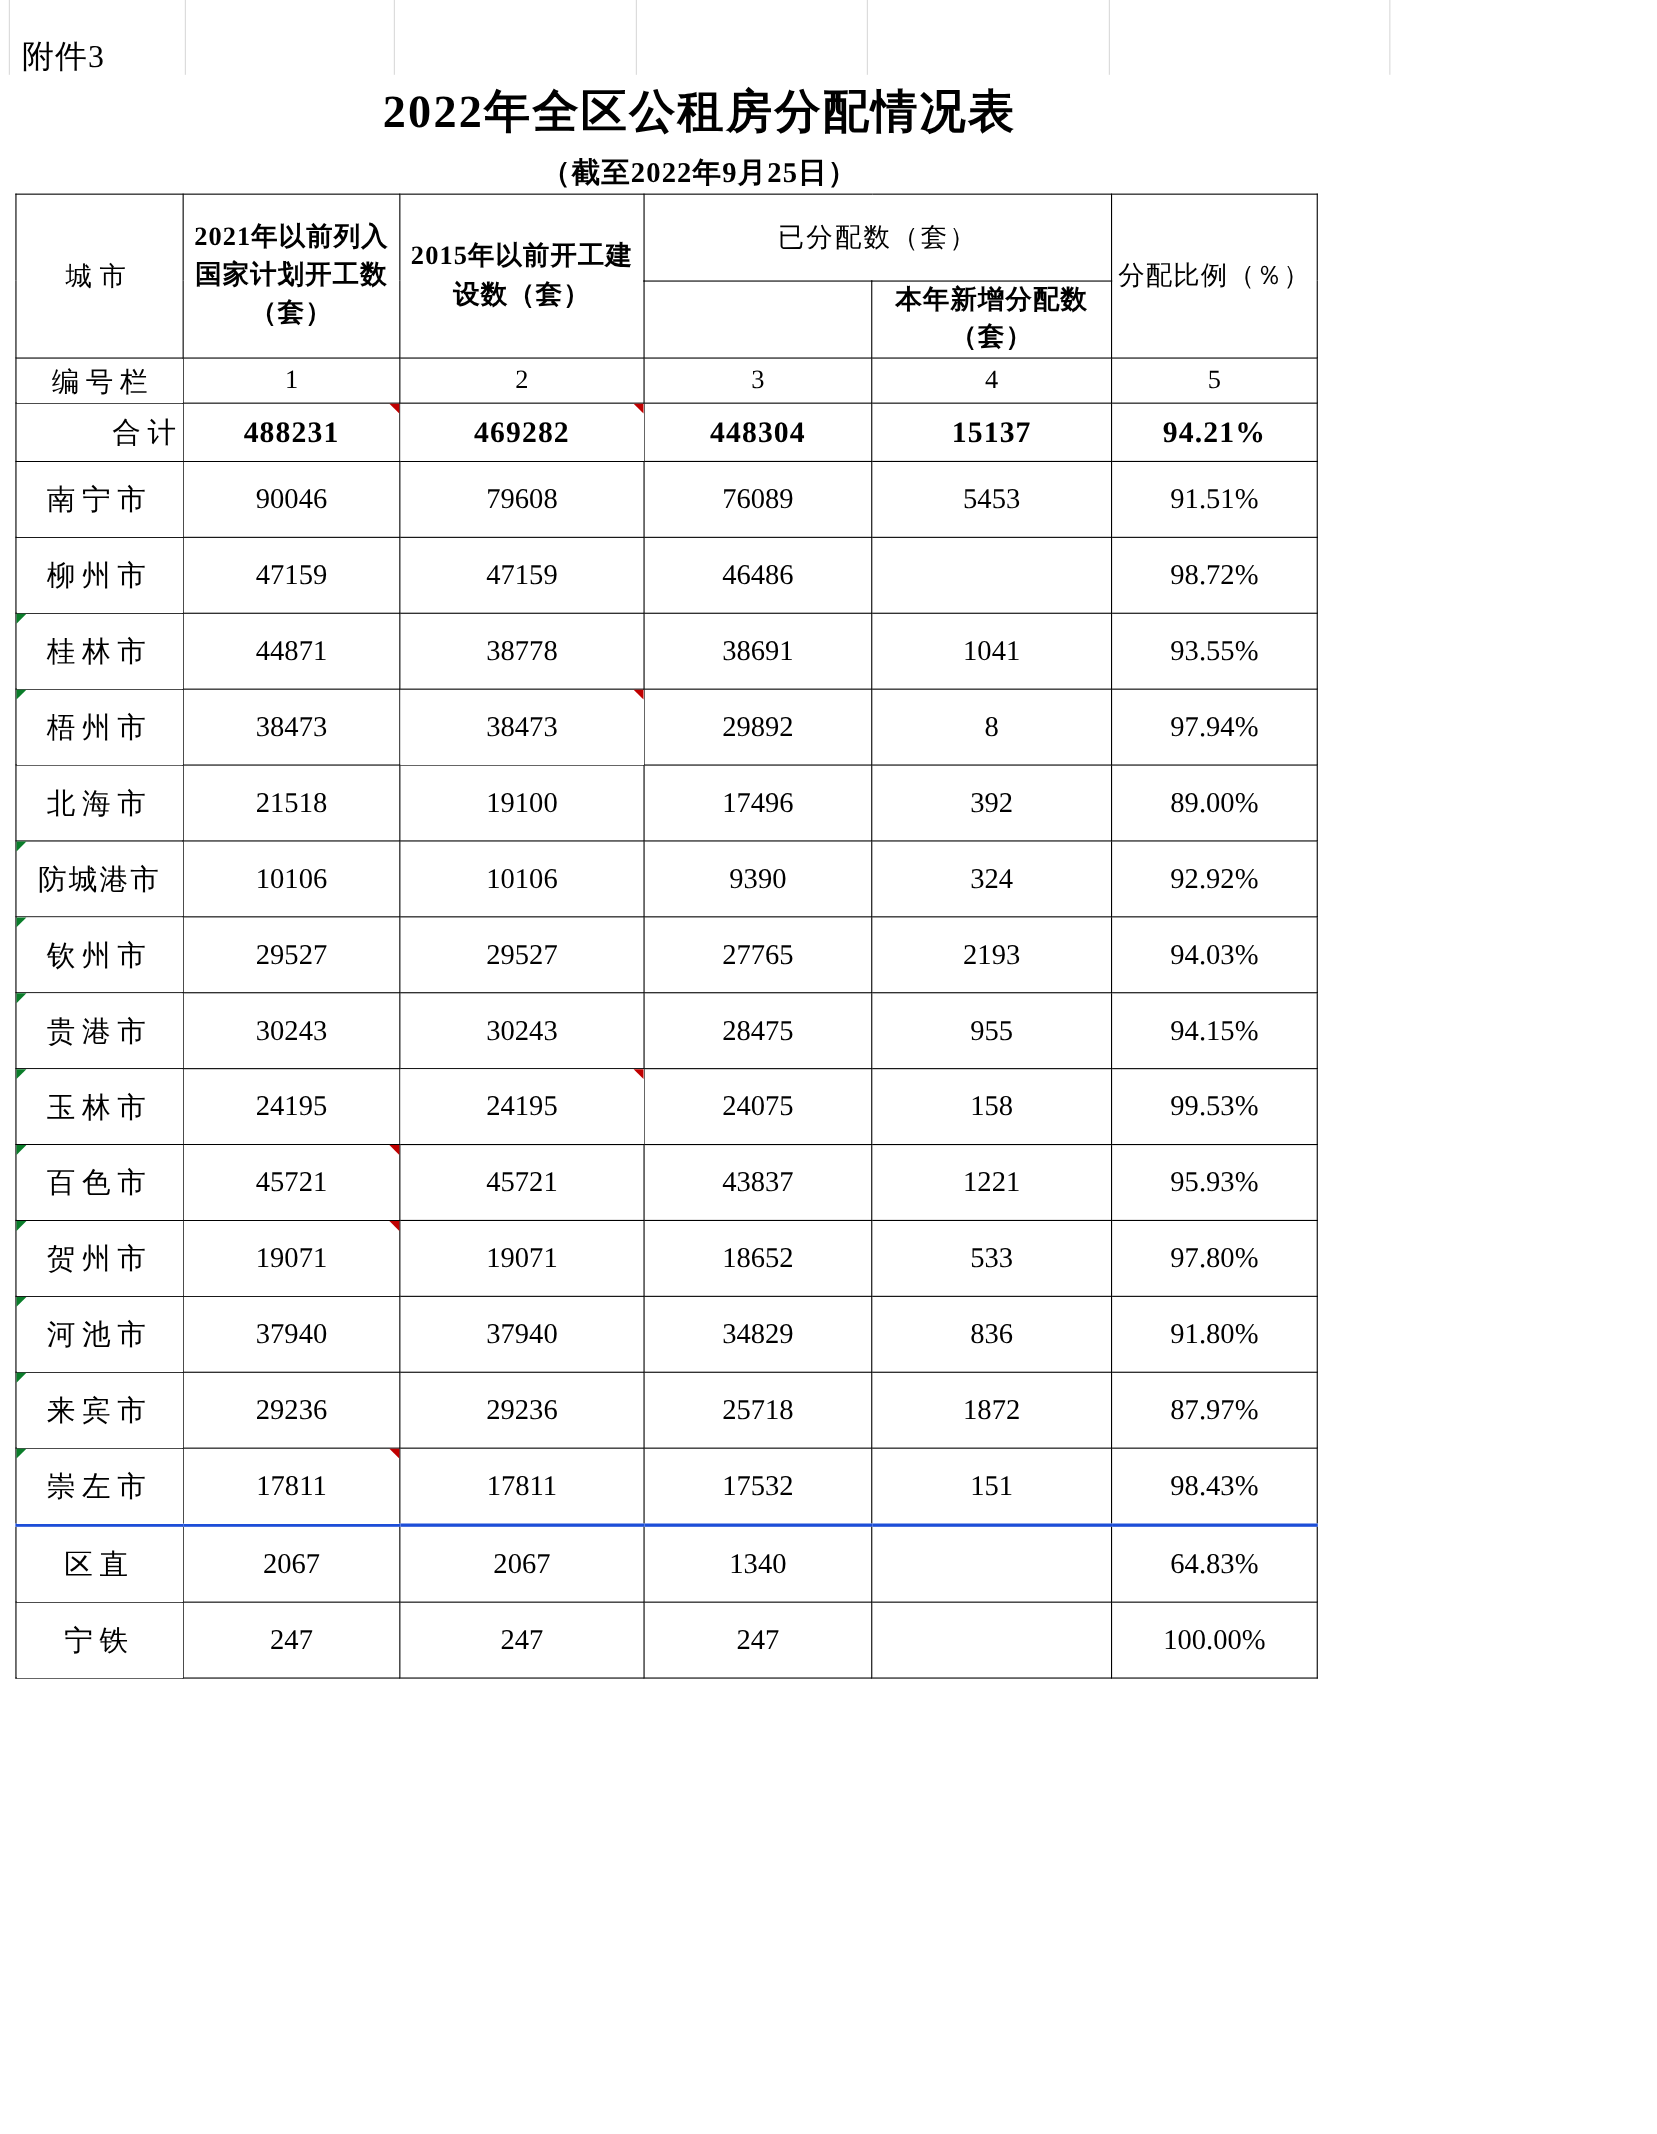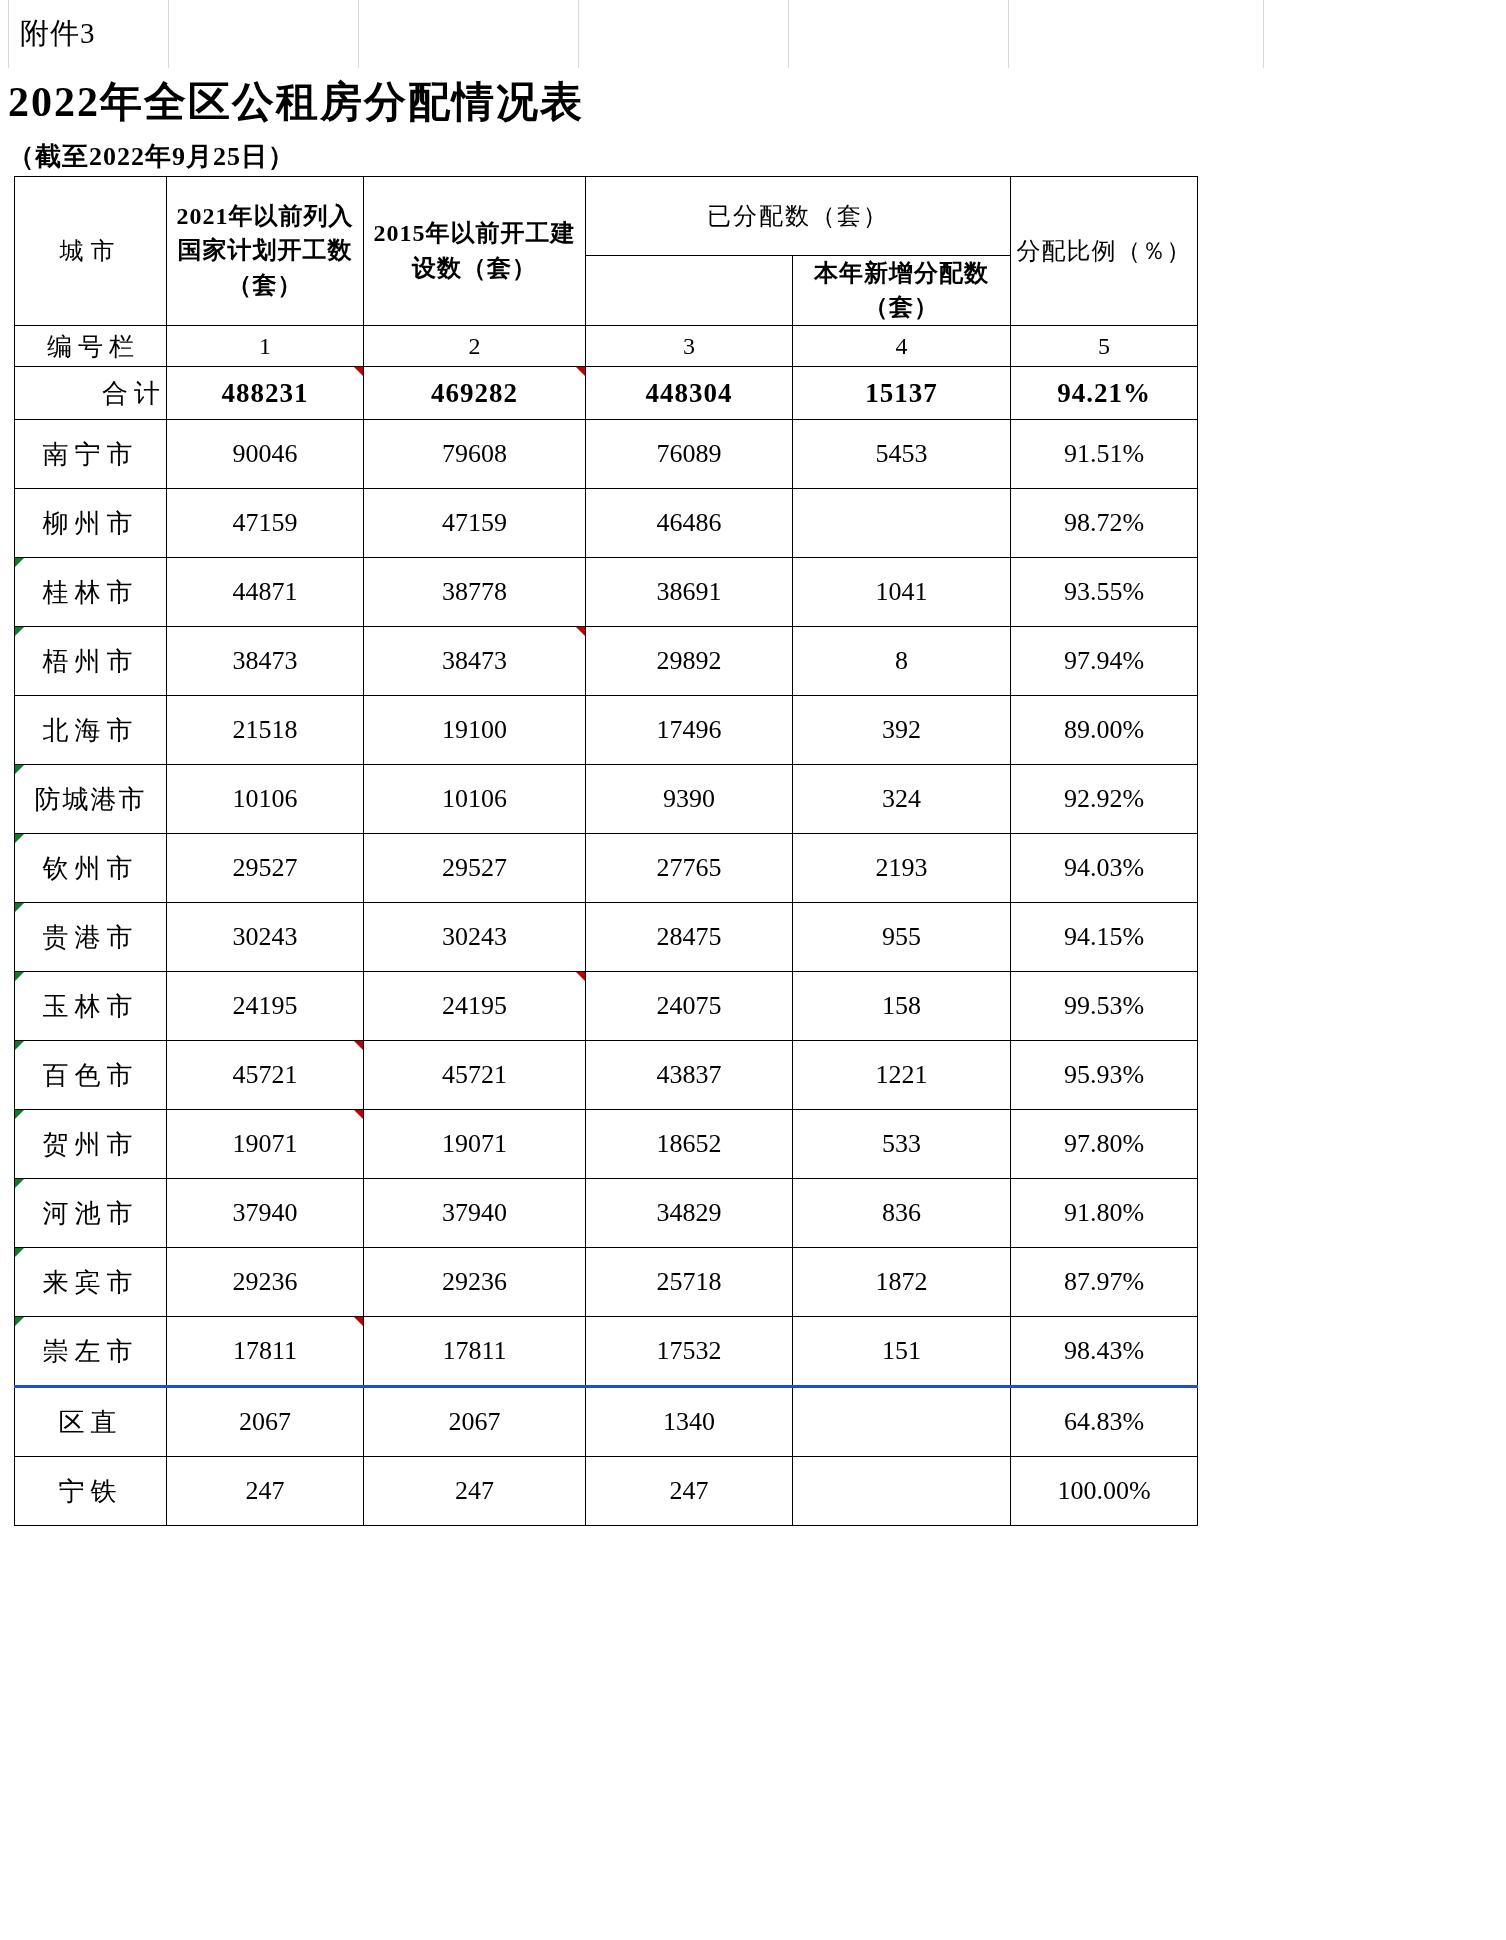--- a/index.html
+++ b/index.html
@@ -25,31 +25,31 @@
   .sheet-top .cellline {
     position: absolute;
     top: 0;
     bottom: 0;
     width: 1px;
     background: #d9d9d9;
   }
   .sheet-top .attach {
     position: absolute;
     left: 12px;
-    top: 14px;
+    top: 32px;
     font-size: 29px;
     font-family: "Liberation Serif", serif;
     letter-spacing: 1px;
     white-space: nowrap;
   }
 
   .title-wrap {
     width: 1256px;
     margin-left: 8px;
-    text-align: left;
+    text-align: center;
   }
   .doc-title {
     font-size: 42px;
     font-weight: bold;
     font-family: "Liberation Serif", "DejaVu Serif", serif;
     letter-spacing: 2px;
     line-height: 1.25;
     margin-top: 8px;
   }
   .doc-subtitle {

